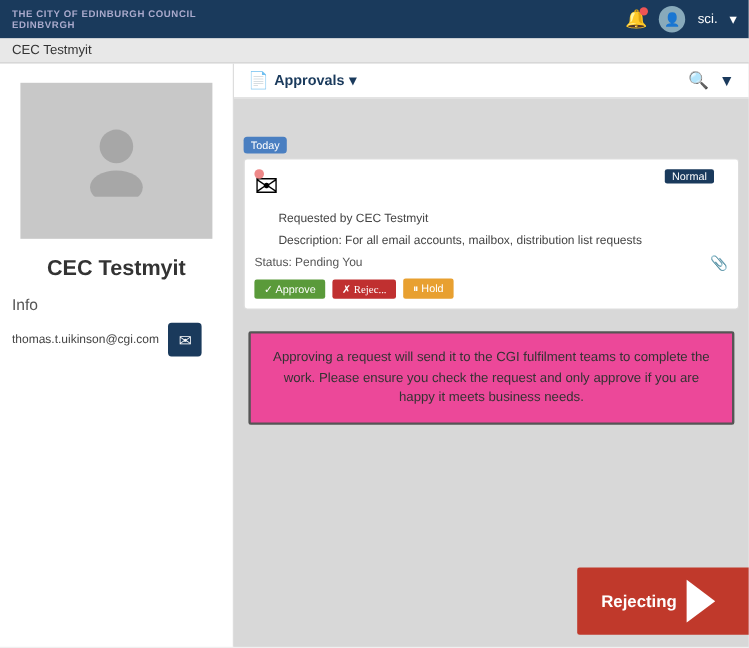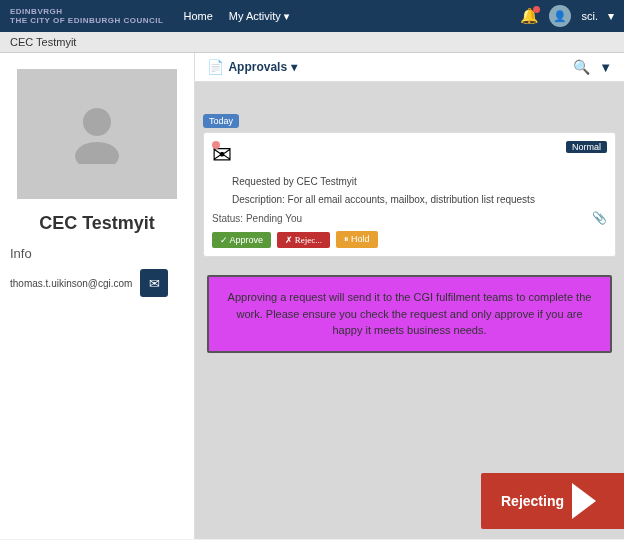--- a/index.html
+++ b/index.html
@@ -219,21 +219,21 @@
       color: #555;
     }
     .normal-badge {
       background: #1a3a5c;
       color: white;
       font-size: 9px;
       padding: 1px 6px;
       border-radius: 2px;
       position: absolute;
       top: 8px;
-      right: 8px;
+      right: 20px;
     }
     .request-details {
       font-size: 10px;
       color: #444;
       margin-bottom: 4px;
       line-height: 1.4;
       padding-left: 20px;
     }
     .request-status-row {
       display: flex;
@@ -287,21 +287,21 @@
       align-items: center;
       gap: 3px;
     }
     .attachment-icon {
       font-size: 12px;
       color: #555;
     }
 
     
     .tooltip-box {
-      background: #d946ef;
+      background: #ec4899;
       border: 2px solid #555;
       padding: 12px 16px;
       margin: 10px 12px;
       text-align: center;
       font-size: 11px;
       color: #333;
       line-height: 1.5;
       border-radius: 2px;
     }
 
@@ -345,30 +345,23 @@
       top: 0;
       left: 0;
     }
   </style>
 </head>
 <body>
 
 <nav class="top-nav">
   <div>
     <div class="top-nav-logo">
+      <span>THE CITY OF EDINBURGH COUNCIL</span>
       <span>EDINBVRGH</span>
-      <span>THE CITY OF EDINBURGH COUNCIL</span>
-    </div>
-  </div>
-  <div class="top-nav-links">
-    <a href="#">Home</a>
-    <a href="#">
-      <span>My Activity</span>
-      <span>▾</span>
-    </a>
+    </div>
   </div>
   <div class="top-nav-right">
     <span class="bell-icon" style="position:relative;">
       🔔
       <span class="notif-dot"></span>
     </span>
     <div class="avatar-circle">👤</div>
     <span class="top-nav-username">sci.</span>
     <span style="color:white;">▾</span>
   </div>

